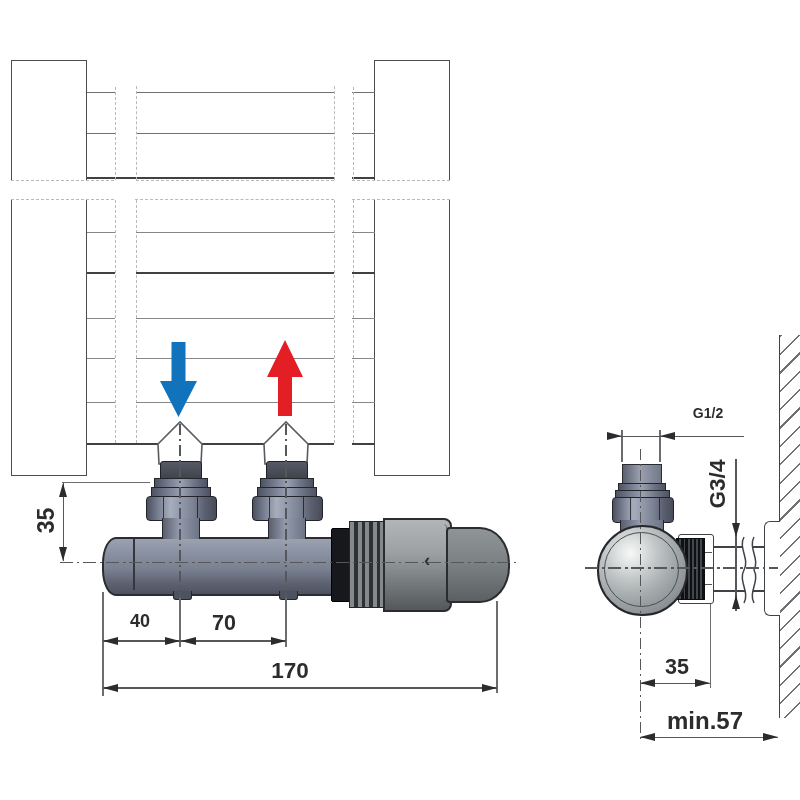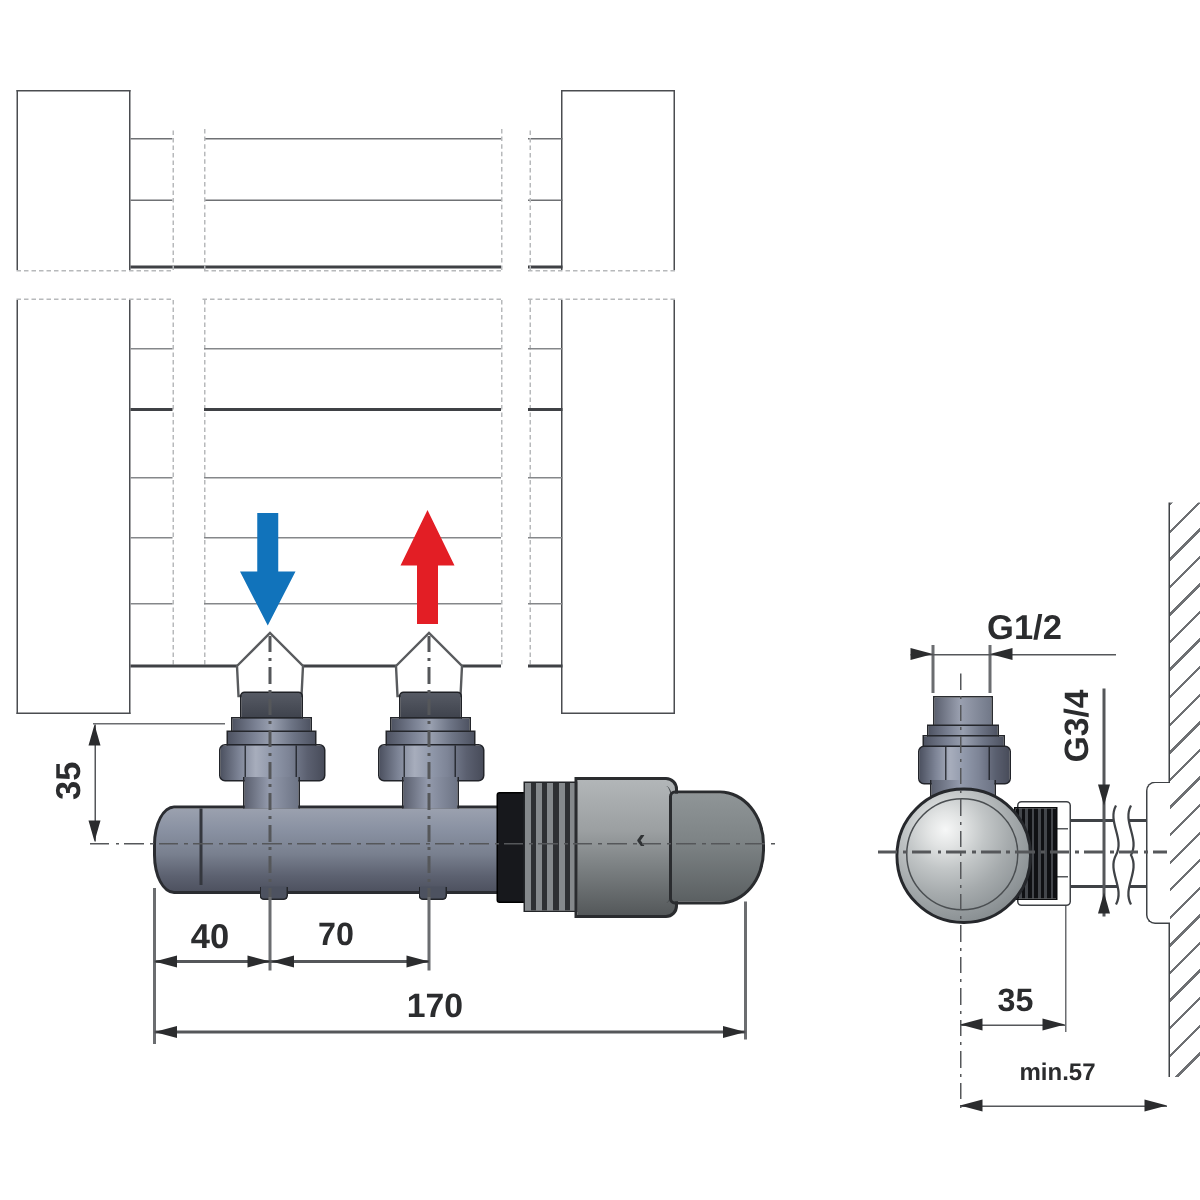--- a/index.html
+++ b/index.html
@@ -151,21 +151,21 @@
     <div class="lbl" style="left:24px;top:507px;width:44px;font-size:23px;transform:rotate(-90deg);">35</div>
 
     <div class="ext" style="left:102.4px;top:592px;width:1.3px;height:104px;"></div>
     <div class="ext" style="left:179.4px;top:598px;width:1.3px;height:49px;"></div>
     <div class="ext" style="left:285.4px;top:598px;width:1.3px;height:49px;"></div>
     <div class="dim" style="left:103px;top:640.4px;width:183px;height:1.3px;"></div>
     <div class="aL" style="left:103px;top:636.5px;"></div>
     <div class="aR" style="left:165px;top:636.5px;"></div>
     <div class="aL" style="left:181px;top:636.5px;"></div>
     <div class="aR" style="left:271px;top:636.5px;"></div>
-    <div class="lbl" style="left:118px;top:611px;width:44px;font-size:23px;">40</div>
+    <div class="lbl" style="left:118px;top:611px;width:44px;font-size:18px;">40</div>
     <div class="lbl" style="left:202px;top:611px;width:44px;font-size:21.5px;">70</div>
 
     <div class="ext" style="left:496.4px;top:601px;width:1.3px;height:92px;"></div>
     <div class="dim" style="left:103px;top:687.4px;width:394px;height:1.3px;"></div>
     <div class="aL" style="left:103px;top:683.5px;"></div>
     <div class="aR" style="left:482px;top:683.5px;"></div>
     <div class="lbl" style="left:258px;top:658px;width:64px;font-size:22.5px;">170</div>
   </div>
 
   <div>
@@ -203,32 +203,32 @@
     <div class="clh" style="left:585px;top:567.4px;width:193px;"></div>
   </div>
 
   <div>
 
     <div class="ext" style="left:621.4px;top:430px;width:1.2px;height:32px;"></div>
     <div class="ext" style="left:659.4px;top:430px;width:1.2px;height:32px;"></div>
     <div class="dim" style="left:607px;top:435.7px;width:137px;height:1.3px;"></div>
     <div class="aR" style="left:607px;top:431.8px;"></div>
     <div class="aL" style="left:660px;top:431.8px;"></div>
-    <div class="lbl" style="left:647px;top:405px;width:72px;font-size:23px;">G1/2</div>
+    <div class="lbl" style="left:672px;top:405px;width:72px;font-size:14px;">G1/2</div>
 
     <div class="dim" style="left:735.4px;top:459px;width:1.3px;height:152px;"></div>
     <div class="aD" style="left:731.7px;top:523px;"></div>
     <div class="aU" style="left:731.7px;top:595px;"></div>
     <div class="lbl" style="left:690px;top:471px;width:56px;font-size:22.5px;transform:rotate(-90deg);">G3/4</div>
 
     <div class="ext" style="left:709.5px;top:604px;width:1.3px;height:84px;"></div>
     <div class="dim" style="left:640px;top:682.7px;width:70px;height:1.3px;"></div>
     <div class="aL" style="left:640px;top:678.8px;"></div>
     <div class="aR" style="left:695px;top:678.8px;"></div>
     <div class="lbl" style="left:655px;top:655px;width:44px;font-size:21.5px;">35</div>
 
     <div class="dim" style="left:640px;top:736.7px;width:138px;height:1.3px;"></div>
     <div class="aL" style="left:640px;top:732.8px;"></div>
     <div class="aR" style="left:763px;top:732.8px;"></div>
-    <div class="lbl" style="left:645px;top:707px;width:120px;font-size:16px;">min.57</div>
+    <div class="lbl" style="left:645px;top:707px;width:120px;font-size:24px;">min.57</div>
   </div>
 
 </div>
 
 </body></html>

